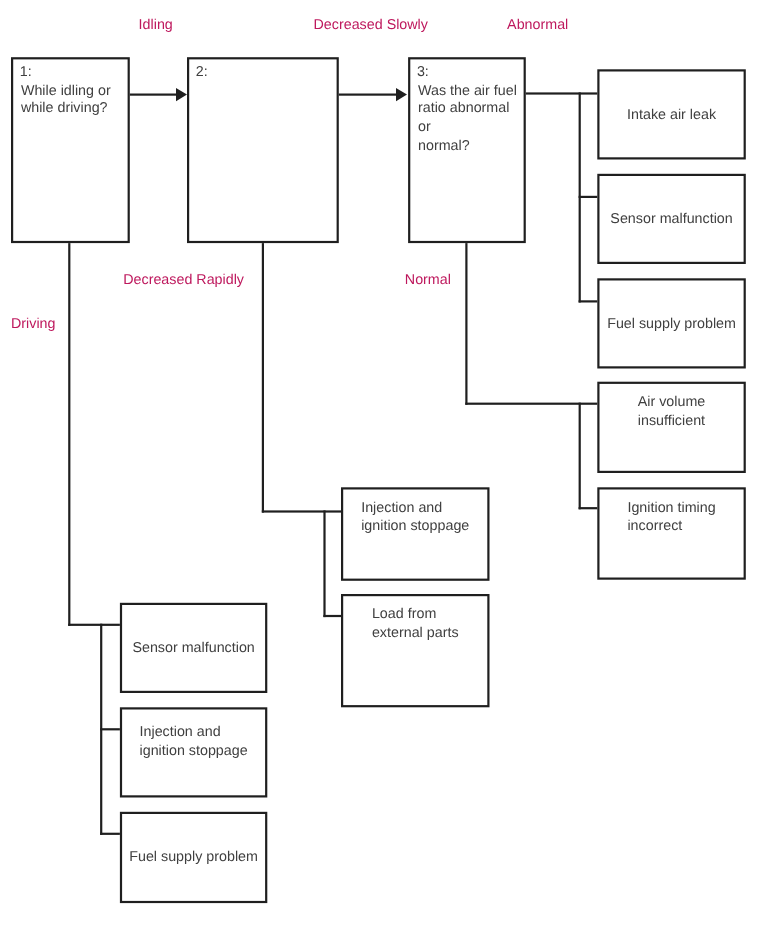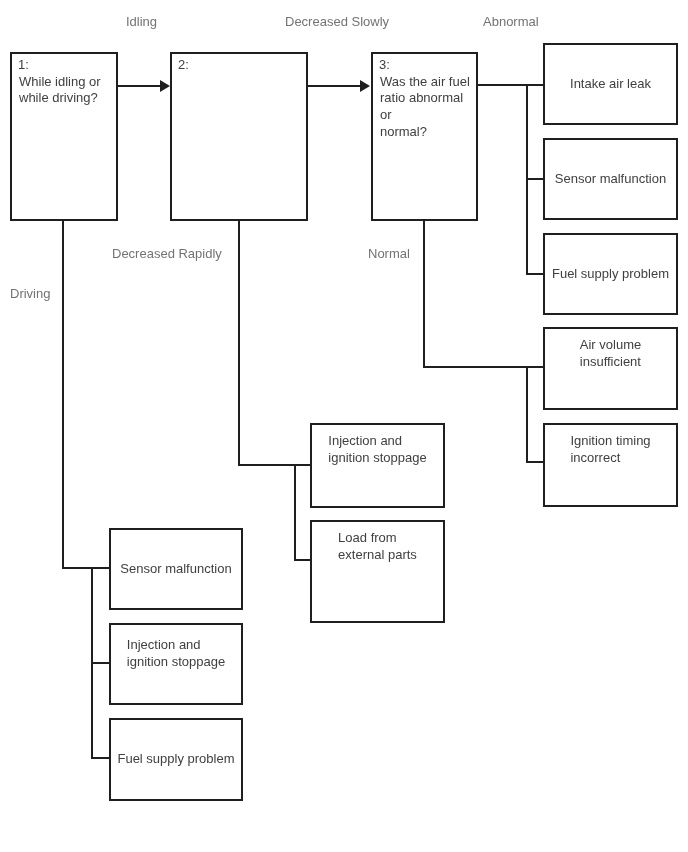--- a/index.html
+++ b/index.html
@@ -10,47 +10,47 @@
   
   .qbox{
     position:absolute;box-sizing:border-box;border:2px solid #1f1f1f;background:#ffffff;
     padding:3px 5px 3px 6px;
   }
   .qnum{display:block;white-space:pre-line;}
   .qtext{display:block;white-space:pre-line;padding-left:1px;}
   
   .rbox{
     position:absolute;box-sizing:border-box;border:2px solid #1f1f1f;background:#ffffff;
-    display:flex;justify-content:center;
+    display:flex;justify-content:center;margin-top:20px;
   }
   .rbox span{white-space:pre-line;text-align:left;}
   .v-center{align-items:center;}
   .v-top{align-items:flex-start;padding-top:8px;}
   .v-top-deep{align-items:flex-start;padding-top:12px;}
   
-  .blabel{position:absolute;white-space:nowrap;color:#737373;}
+  .blabel{position:absolute;white-space:nowrap;color:#be185d;}
   
   .hline,.vline{position:absolute;background:#1f1f1f;}
   .hline{height:2px;}
   .vline{width:2px;}
   
   .arrowhead{
     position:absolute;width:0;height:0;
     border-top:6px solid transparent;border-bottom:6px solid transparent;
     border-left:10px solid #1f1f1f;
   }
 </style>
 </head>
 <body>
 
 <div id="canvas">
 
   <div class="blabel" style="left:126px;top:14px;">Idling</div>
   <div class="blabel" style="left:285px;top:14px;">Decreased Slowly</div>
-  <div class="blabel" style="left:483px;top:14px;">Abnormal</div>
+  <div class="blabel" style="left:461px;top:14px;">Abnormal</div>
 
   <div class="blabel" style="left:10px;top:246px;margin-top:40px;">Driving</div>
   <div class="blabel" style="left:112px;top:246px;">Decreased Rapidly</div>
   <div class="blabel" style="left:368px;top:246px;">Normal</div>
 
   <div class="qbox" style="left:10px;top:52px;width:108px;height:169px;">
     <span class="qnum">1:</span>
     <span class="qtext">While idling or
 while driving?</span>
   </div>

